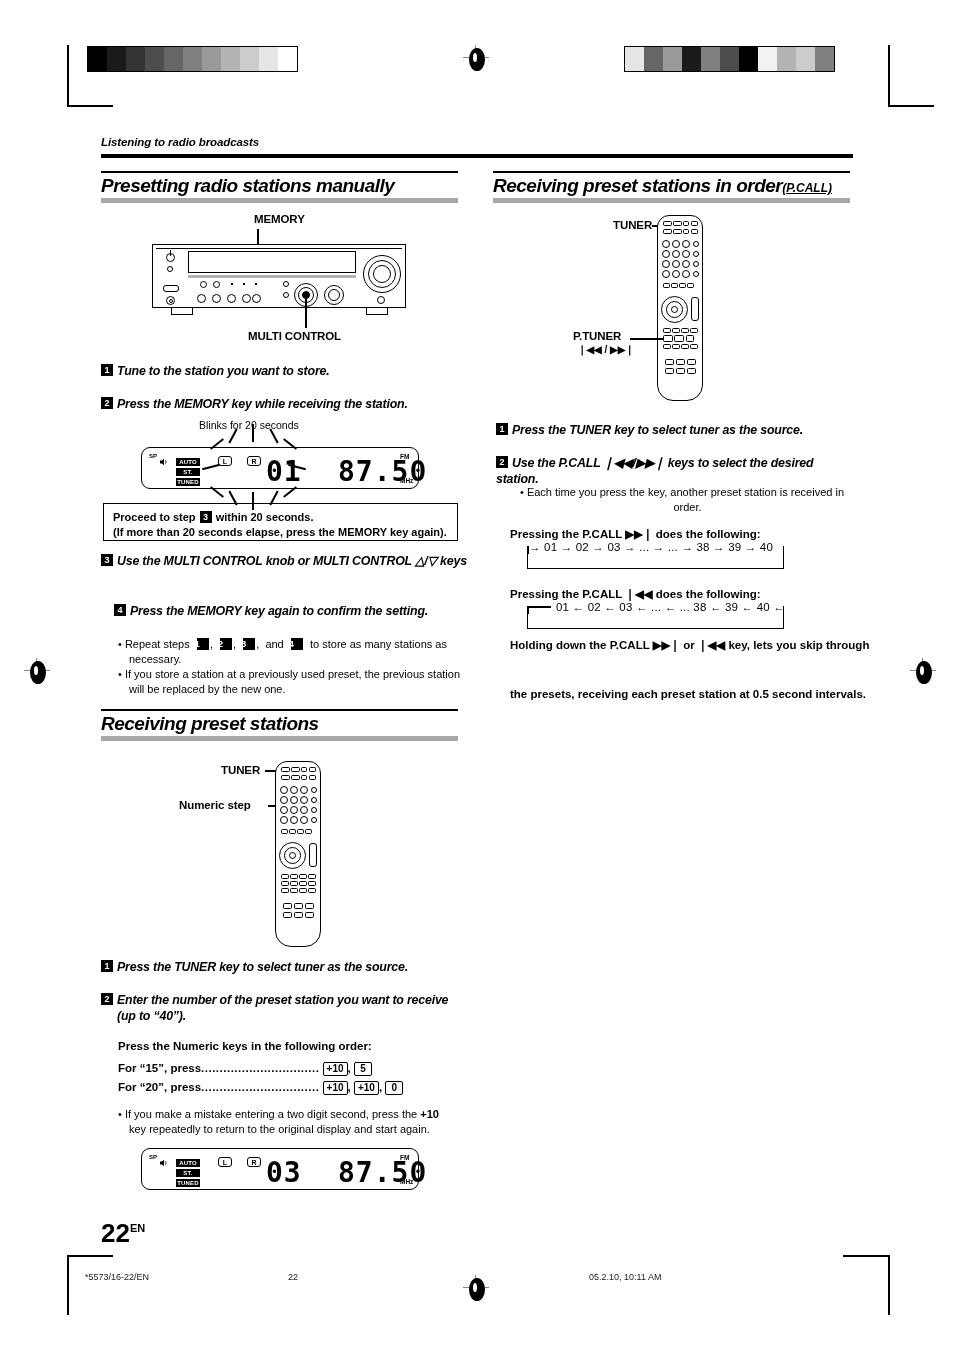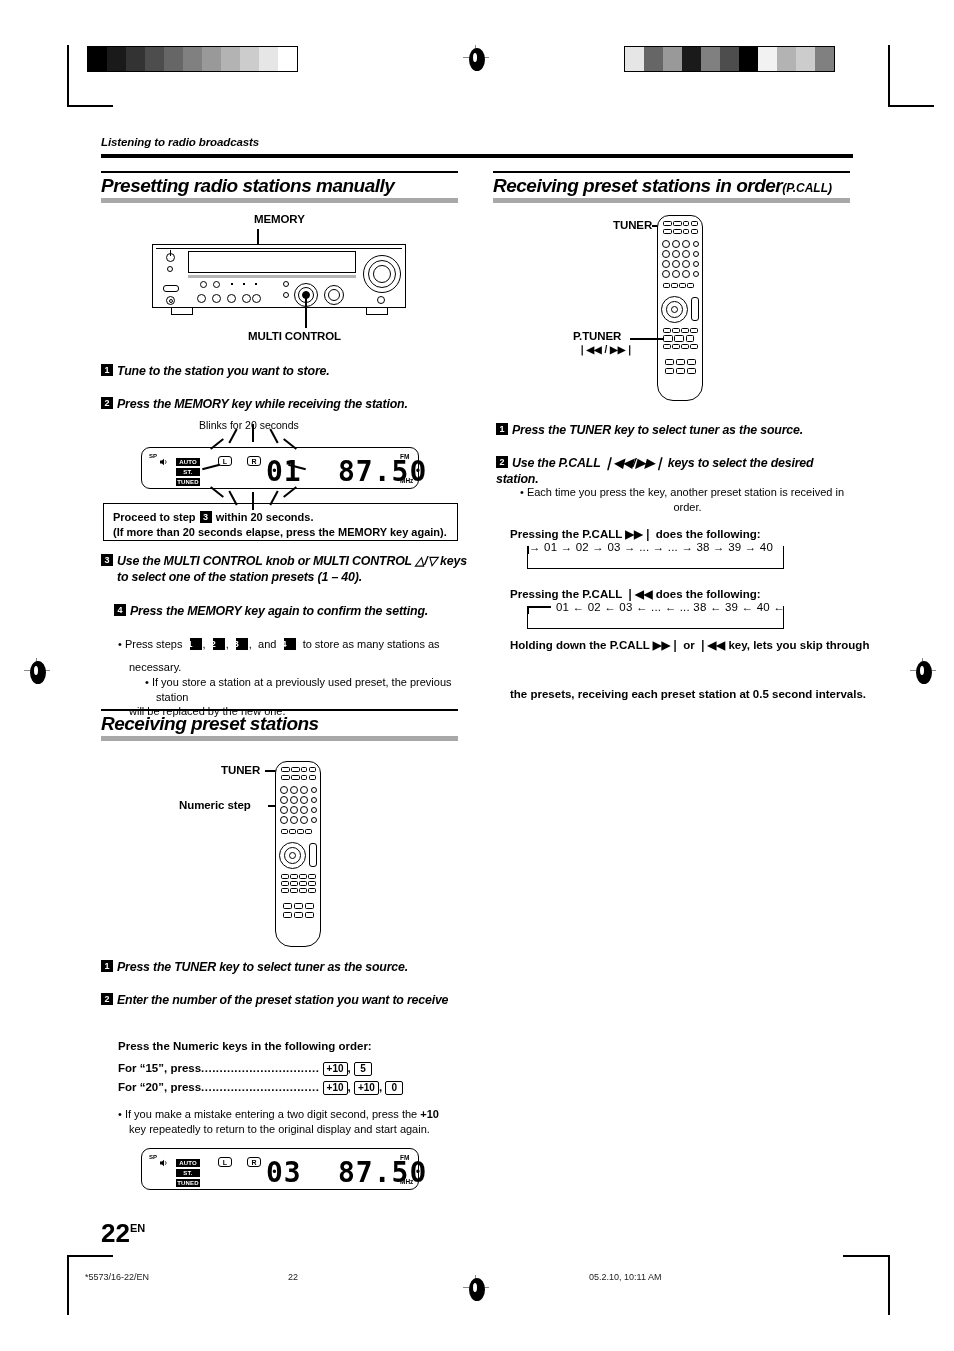--- a/index.html
+++ b/index.html
@@ -15,35 +15,35 @@
   .regmark .hl{position:absolute;left:0;top:12px;width:26px;height:1px;background:#888;}
   .regmark .vl{position:absolute;left:12px;top:0;width:1px;height:26px;background:#888;}
   .regmark .ringin{position:absolute;left:10px;top:8px;width:4px;height:9px;background:#fff;border-radius:50%;}
 
   
   .runhead{font-weight:bold;font-style:italic;font-size:11.5px;letter-spacing:-0.1px;}
   .rule-black{position:absolute;background:#000;}
 
   
   .sect-h{font-weight:bold;font-style:italic;font-size:19px;letter-spacing:-0.5px;white-space:nowrap;}
-  .sect-h .sub{font-size:12px;letter-spacing:0;}
+  .sect-h .sub{font-size:12px;letter-spacing:0;text-decoration:underline;}
   .sect-rule{position:absolute;height:5px;background:#a8a8a8;}
   .sect-rule-top{position:absolute;height:1.5px;background:#000;}
 
   
   .stepnum{display:inline-block;width:12px;height:12px;background:#000;color:#fff;font-size:9px;font-weight:bold;
            font-style:normal;text-align:center;line-height:12px;vertical-align:2px;margin-right:4px;
            font-family:"Liberation Sans",sans-serif;}
   .stepnum.inline{margin:0 1px;vertical-align:1px;}
   .steptext{font-weight:bold;font-style:italic;font-size:12.4px;letter-spacing:-0.2px;line-height:16px;}
   .steptext .ind{display:block;padding-left:16px;}
 
   .bullets{font-size:11px;line-height:14.5px;}
   .bullets p{margin:0 0 0 0;padding-left:11px;text-indent:-11px;}
-  .bullets .b2{margin-top:1px;margin-left:27px;}
+  .bullets .b2{margin-top:1px;}
 
   .callout{font-weight:bold;font-size:11.5px;letter-spacing:-0.1px;}
   .label-bold{font-weight:bold;font-size:11.5px;}
   .small-note{font-size:10.5px;}
 
   
   .notebox{position:absolute;border:1.5px solid #000;box-sizing:border-box;}
   .notebox p{margin:0;font-weight:bold;font-size:11px;line-height:14.5px;}
 
   
@@ -247,29 +247,28 @@
   <p>
     <span>Proceed to step</span>
     <span class="stepnum inline">3</span>
     <span>within 20 seconds.</span>
   </p>
   <p>(If more than 20 seconds elapse, press the MEMORY key again).</p>
 </div>
 
 <div class="abs steptext" style="left:101px;top:553px;width:372px;">
   <span class="stepnum">3</span><span>Use the MULTI CONTROL knob or MULTI CONTROL △/▽ keys</span>
-  <span class="ind">to select one of the station presets (1 – 40).</span>
 </div>
 <div class="abs steptext" style="left:114px;top:603px;width:372px;">
   <span class="stepnum">4</span><span>Press the MEMORY key  again to confirm the setting.</span>
 </div>
 
 <div class="abs bullets" style="left:118px;top:637px;width:345px;">
-  <p>•&nbsp;<span>Press steps</span>&nbsp;&nbsp;<span class="stepnum inline">1</span>,&nbsp; <span class="stepnum inline">2</span>,&nbsp; <span class="stepnum inline">3</span>,&nbsp; and&nbsp; <span class="stepnum inline">4</span>&nbsp; <span>to store as many stations as</span></p>
-  <p style="padding-left:11px;text-indent:0;margin-top:8px;">necessary.</p>
+  <p>•&nbsp;<span>Repeat steps</span>&nbsp;&nbsp;<span class="stepnum inline">1</span>,&nbsp; <span class="stepnum inline">2</span>,&nbsp; <span class="stepnum inline">3</span>,&nbsp; and&nbsp; <span class="stepnum inline">4</span>&nbsp; <span>to store as many stations as</span></p>
+  <p style="padding-left:11px;text-indent:0;">necessary.</p>
   <p class="b2">•&nbsp;<span>If you store a station at a previously used preset, the previous station</span></p>
   <p style="padding-left:11px;text-indent:0;">will be replaced by the new one.</p>
 </div>
 
 <div class="abs sect-h" style="left:101px;top:713px;">Receiving preset stations</div>
 <div class="sect-rule-top" style="left:101px;top:709px;width:357px;"></div>
 <div class="sect-rule" style="left:101px;top:736px;width:357px;"></div>
 
 <div class="abs callout" style="left:221px;top:764px;">TUNER</div>
 <div class="lead" style="left:265px;top:770px;width:18px;"></div>
@@ -332,20 +331,21 @@
 <div class="rkey" style="left:305px;top:903px;width:9px;height:6px;"></div>
 <div class="rkey" style="left:283px;top:912px;width:9px;height:6px;"></div>
 <div class="rkey" style="left:294px;top:912px;width:9px;height:6px;"></div>
 <div class="rkey" style="left:305px;top:912px;width:9px;height:6px;"></div>
 
 <div class="abs steptext" style="left:101px;top:959px;width:372px;">
   <span class="stepnum">1</span><span>Press the TUNER key to select tuner as the source.</span>
 </div>
 <div class="abs steptext" style="left:101px;top:992px;width:372px;">
   <span class="stepnum">2</span><span>Enter the number of the preset station you want to receive</span>
+  <span class="ind">(up to “40”).</span>
 </div>
 
 <div class="abs label-bold" style="left:118px;top:1040px;">Press the Numeric keys in the following order:</div>
 
 <div class="abs" style="left:118px;top:1062px;width:350px;font-size:11.5px;font-weight:bold;">
   <span>For “15”, press</span><span style="letter-spacing:0.5px;">................................</span>
   <span class="keycap">+10</span>,
   <span class="keycap">5</span>
 </div>
 <div class="abs" style="left:118px;top:1081px;width:350px;font-size:11.5px;font-weight:bold;">

